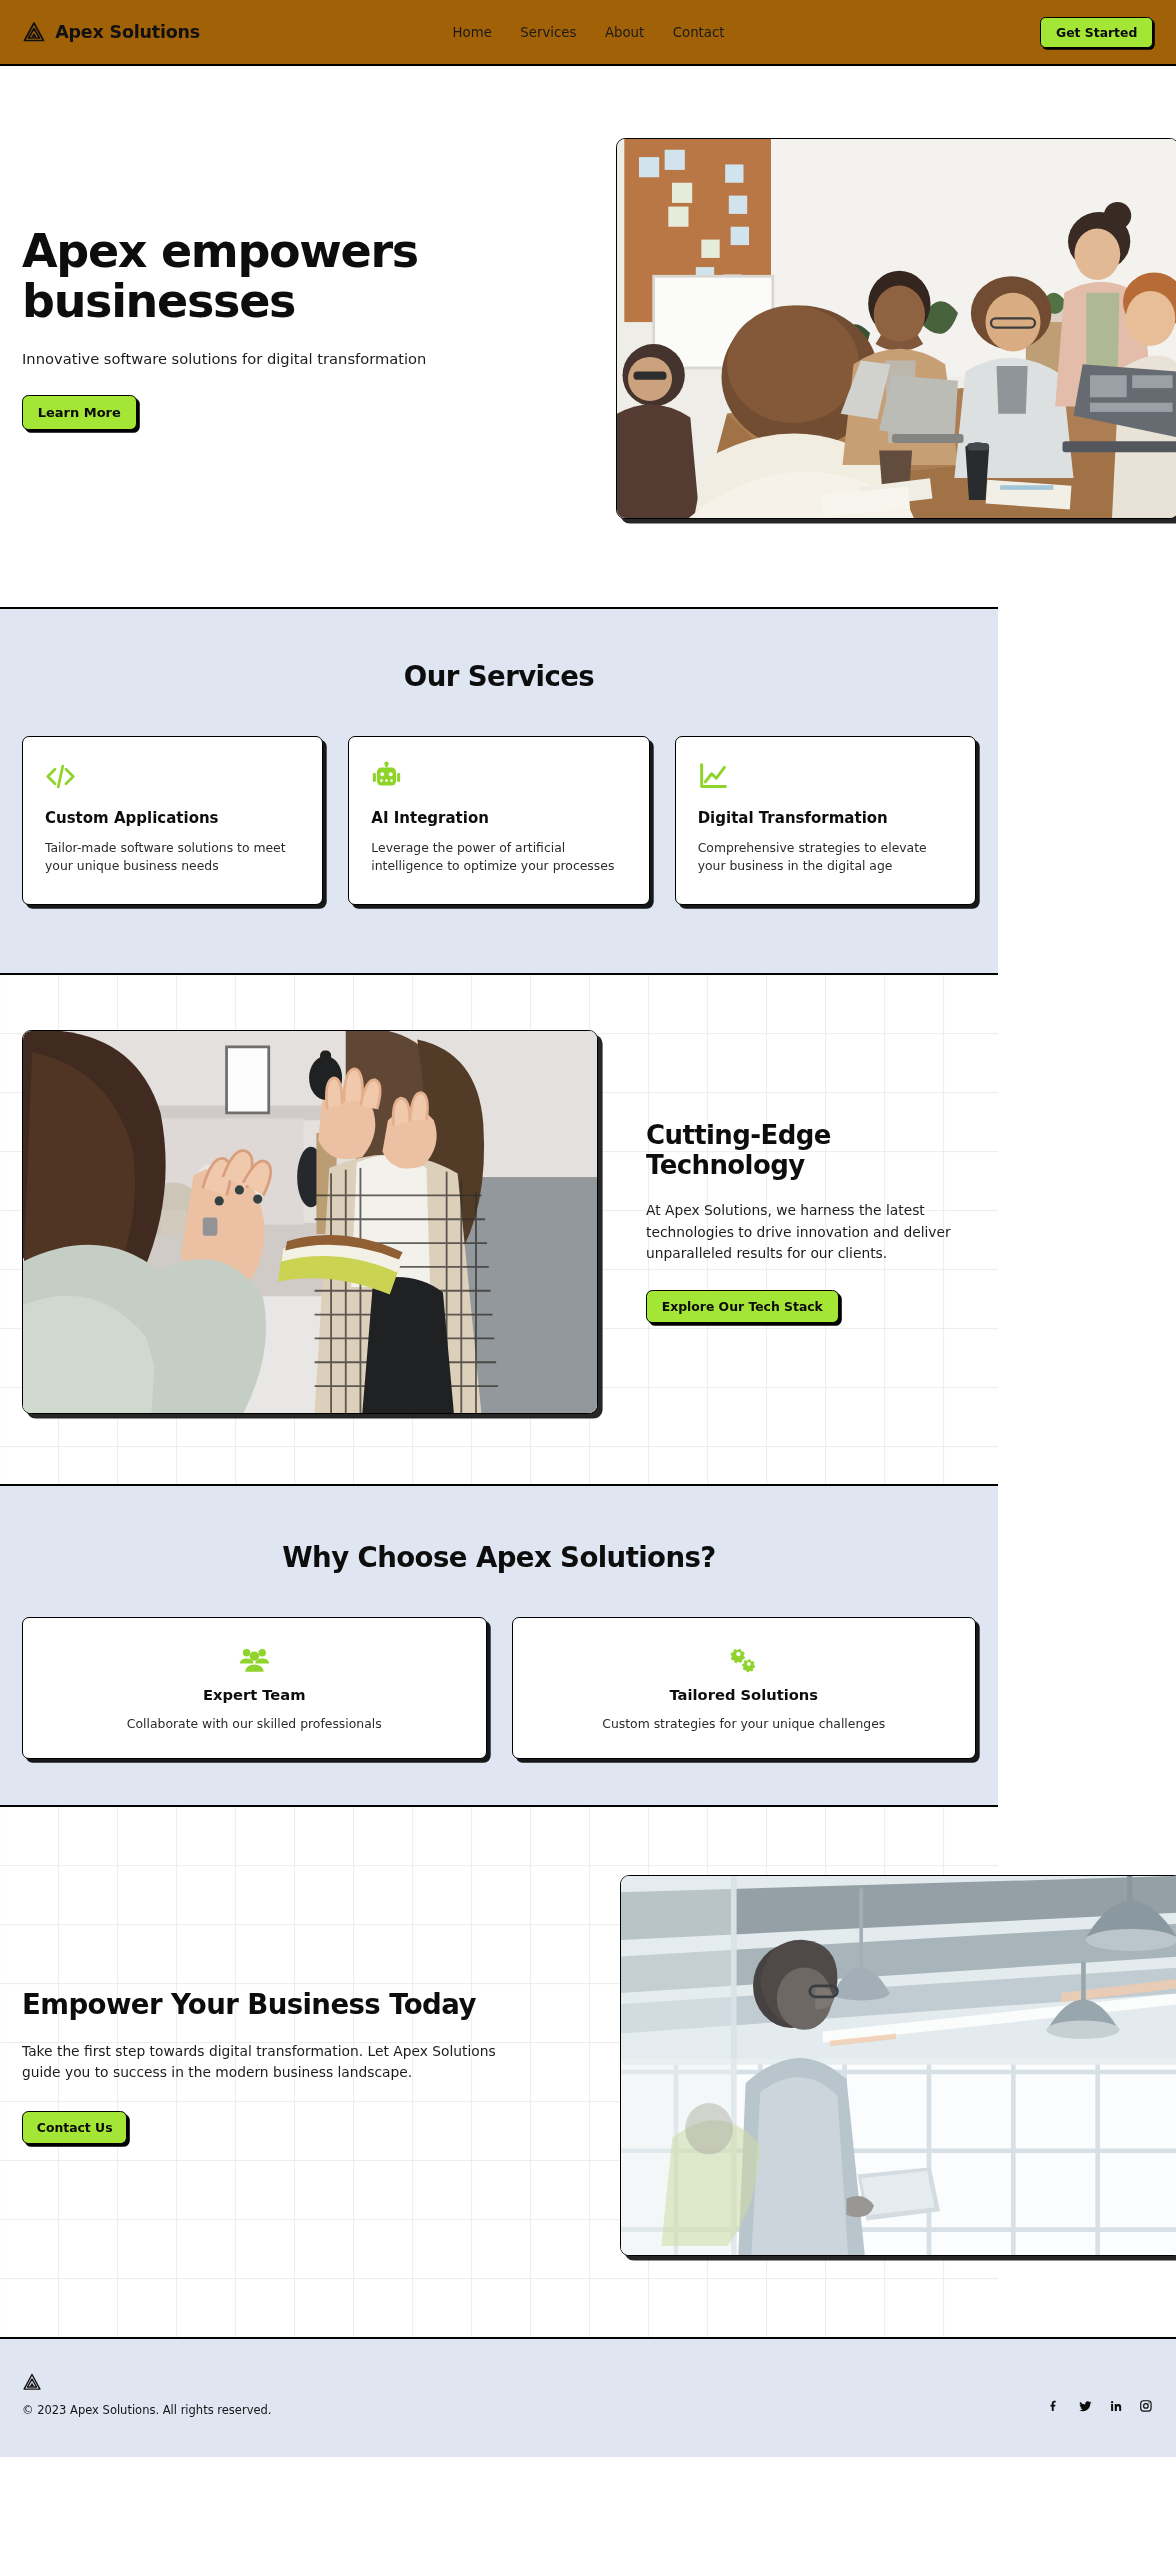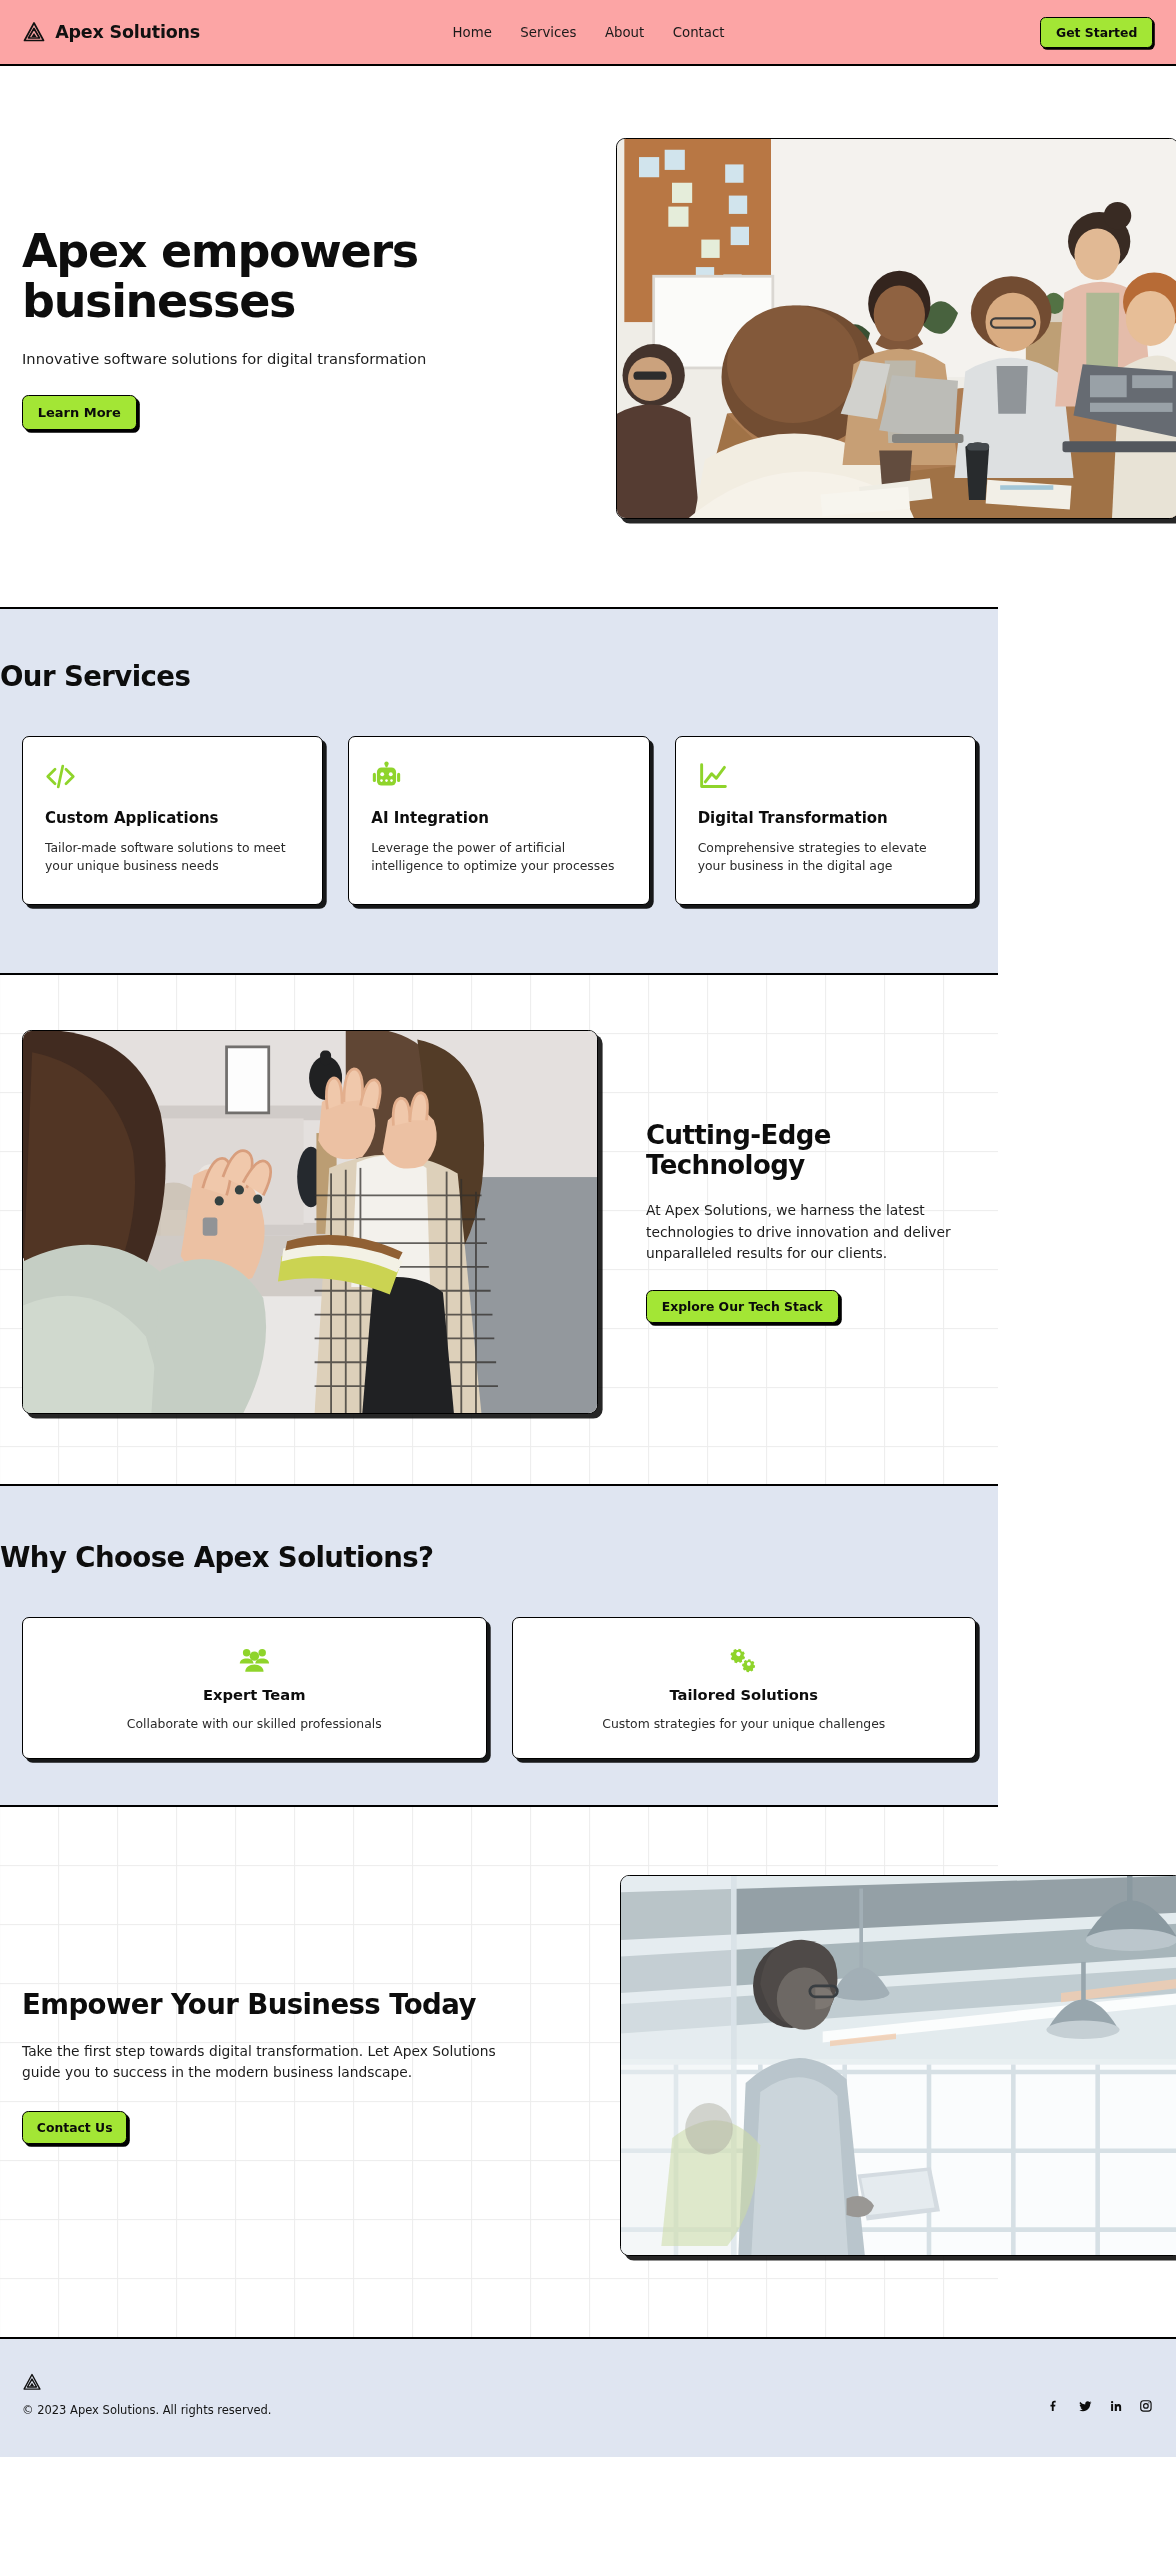--- a/index.html
+++ b/index.html
@@ -8,21 +8,21 @@
     background: #ffffff;
     font-family: "DejaVu Sans", "Liberation Sans", sans-serif;
     color: #111111;
     -webkit-font-smoothing: antialiased;
   }
   body { width: 1177px; overflow-x: hidden; }
 
   
   .site-header {
     height: 66px;
-    background: #fca5a5;
+    background: #a16207;
     border-bottom: 2.8px solid #000000;
     display: flex;
     align-items: center;
     padding: 0 24px 0 22px;
     position: relative;
   }
   .brand { display: flex; align-items: center; gap: 9.2px; }
   .brand-mark { width: 24px; height: 24px; display: block; flex: none; }
   .brand-name { font-size: 17.5px; font-weight: 700; letter-spacing: -0.2px; color: #111; }
 
@@ -109,21 +109,21 @@
     position: relative;
     flex: none;
     background: #cfd3d6;
   }
   .photo svg { display: block; width: 100%; height: 100%; }
   .hero-photo { width: 563px; height: 381px; }
 
   
   .services { padding: 51px 0 68px 0; }
   .section-title {
-    text-align: left;
+    text-align: center;
     font-size: 27.6px;
     font-weight: 700;
     letter-spacing: -0.6px;
     margin-bottom: 43px;
     color: #0d0d0d;
   }
   .card-row {
     display: flex;
     gap: 25px;
     padding: 0 22px;

